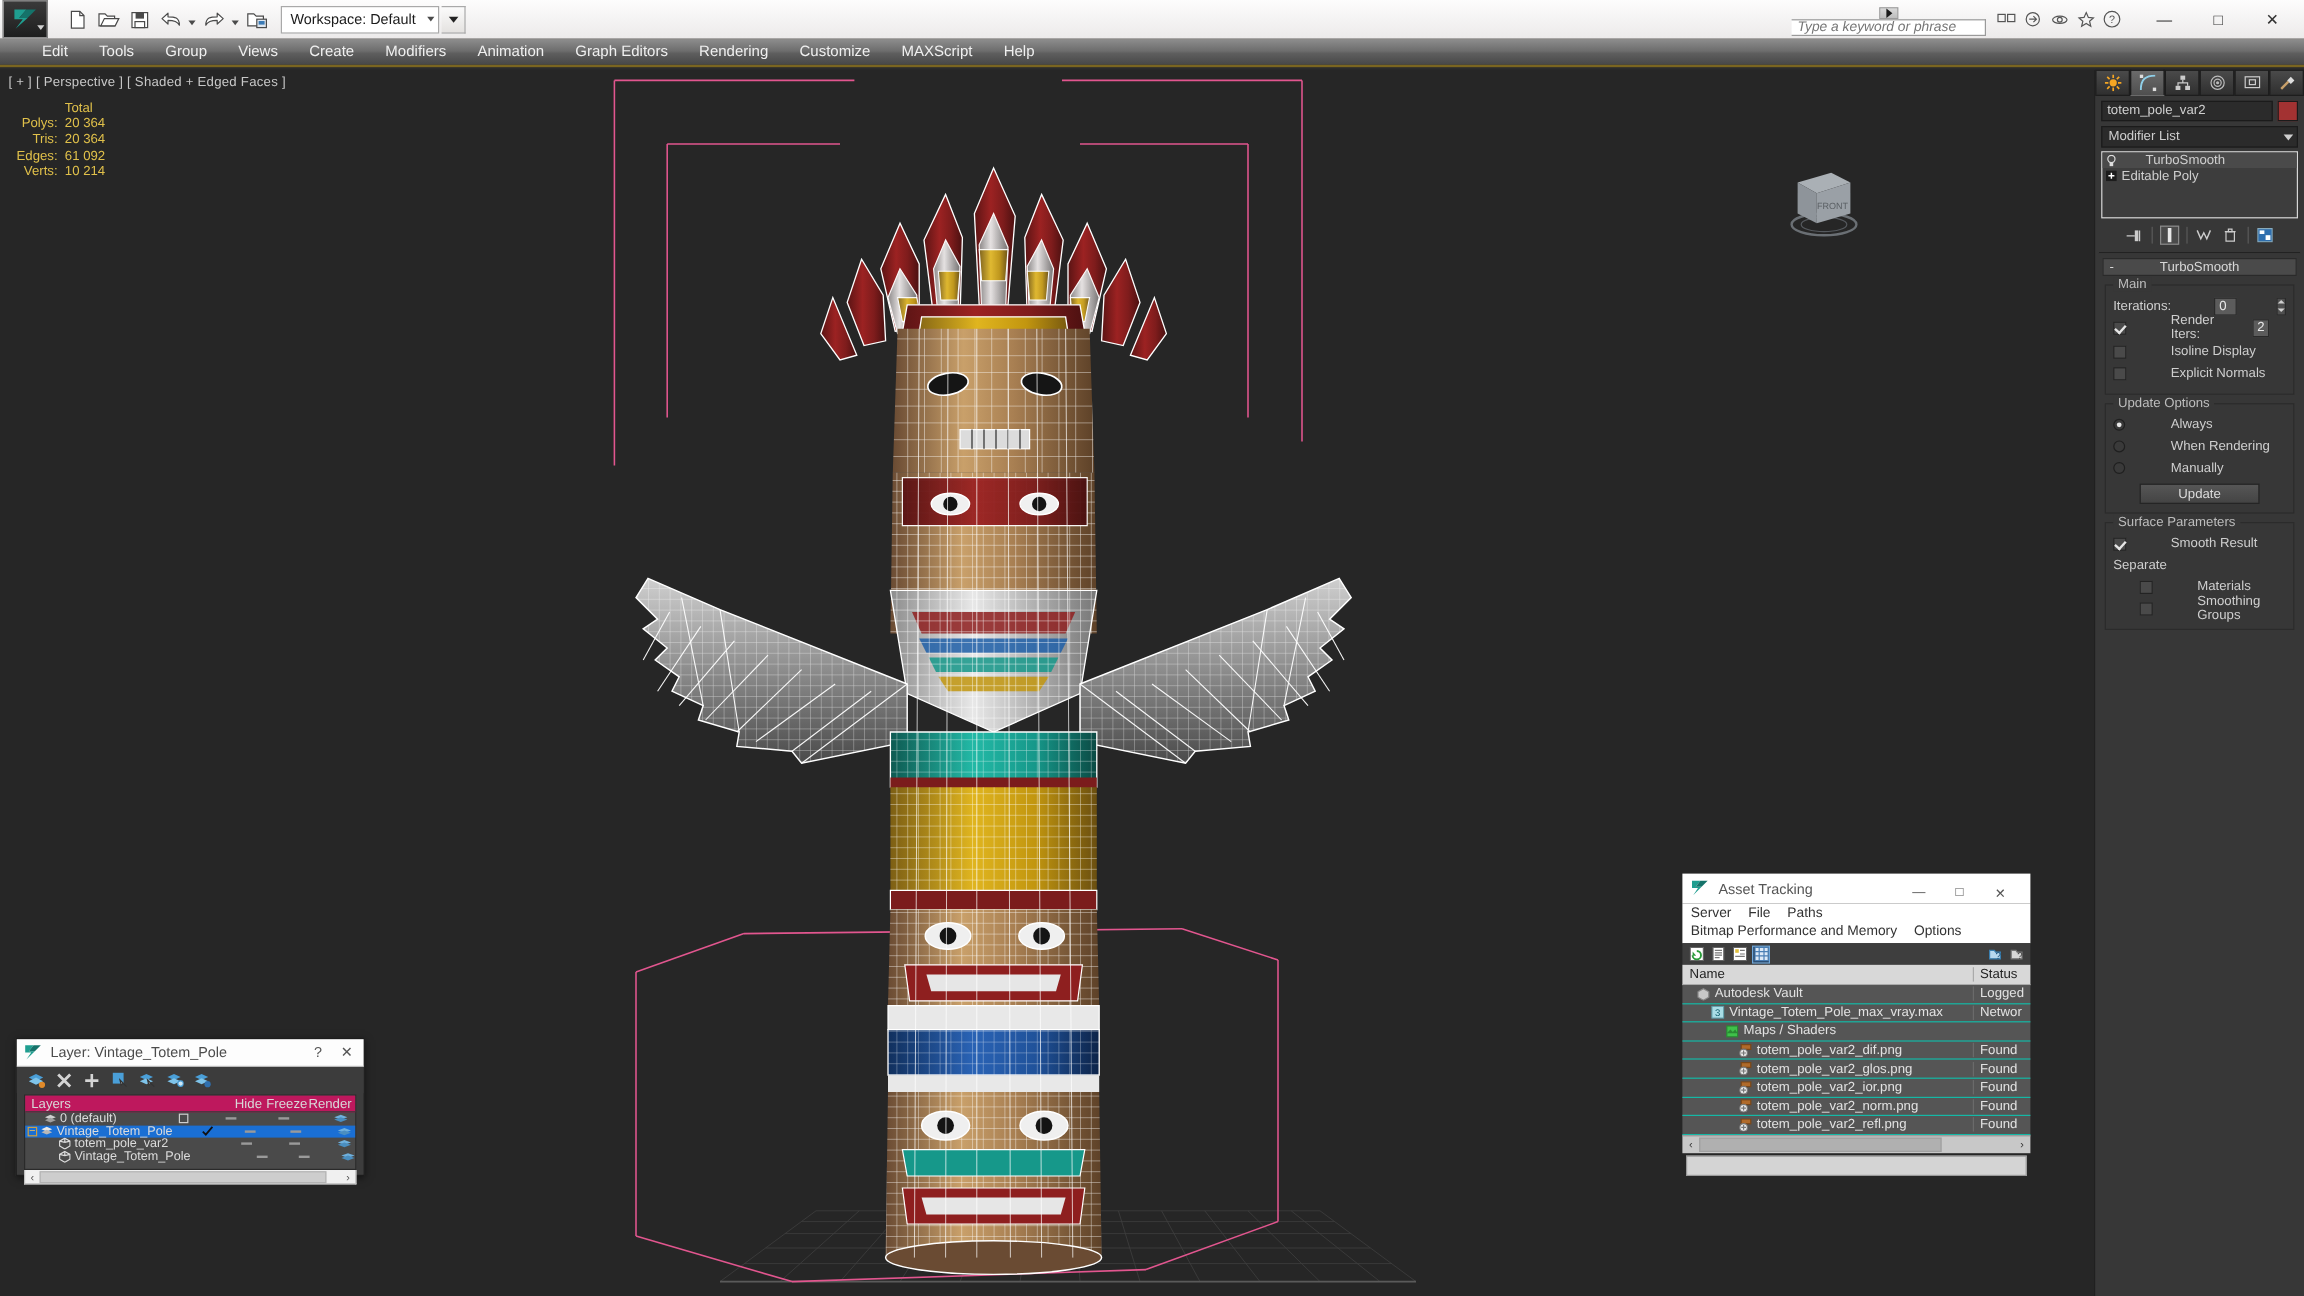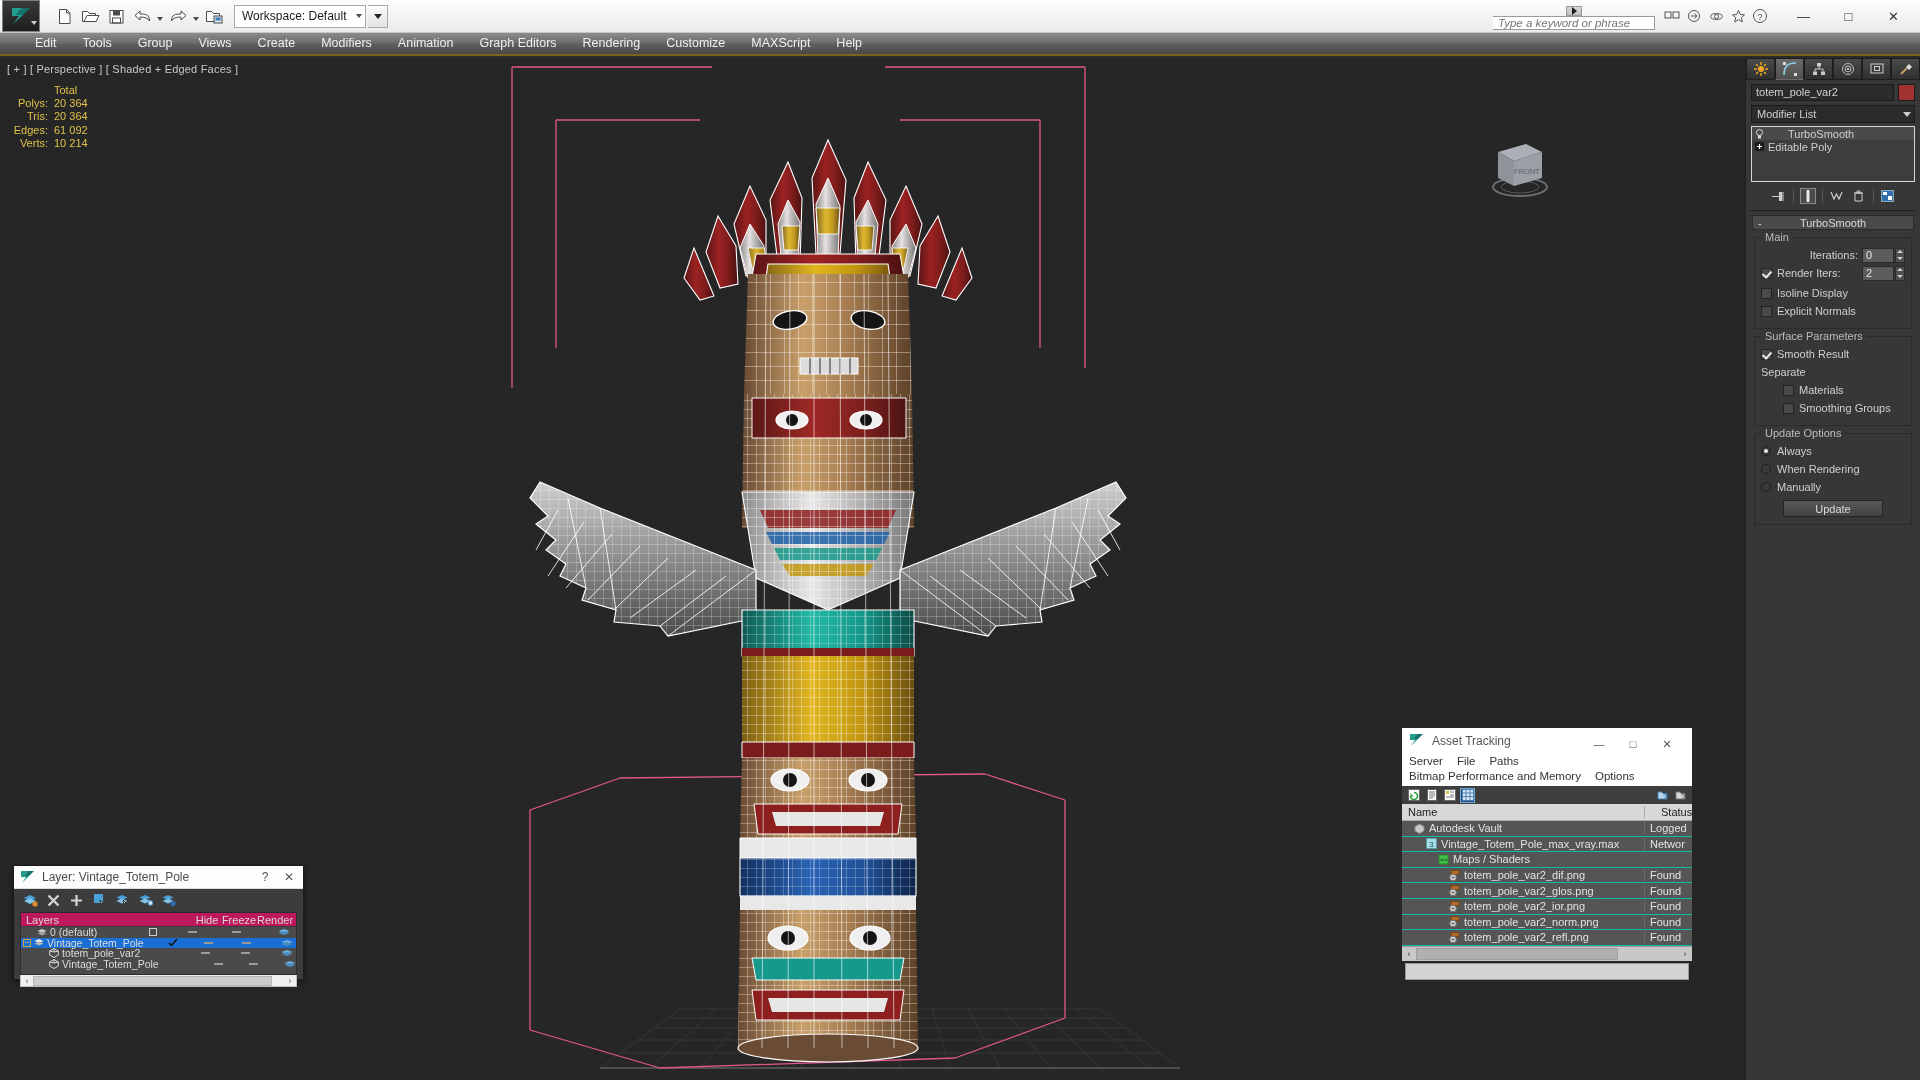--- a/index.html
+++ b/index.html
@@ -133,21 +133,21 @@
     justify-content:center;
   }
   .rollout-hdr .mn{position:absolute;left:5px;}
   .grp{
     margin:7px 8px 0 8px;border:1px solid #2b2b2b;padding:9px 6px 7px 6px;position:relative;
   }
   .grp>.gt{
     position:absolute;top:-7px;left:6px;background:#373737;padding:0 4px;
     font-size:11px;color:#bdbdbd;
   }
-  .frow{display:flex;align-items:center;height:16px;margin-bottom:2px;font-size:11px;color:#cfcfcf;}
+  .frow{display:flex;align-items:center;height:16px;margin-bottom:2px;font-size:11px;color:#cfcfcf;gap:32px;}
   .spin-lbl{margin-left:auto;margin-right:4px;}
   .spinbox{
     width:32px;height:15px;background:#5c5c5c;border:1px solid #2a2a2a;
     color:#e8e8e8;font-size:11px;padding:0 3px;line-height:13px;
   }
   .spinner{width:10px;height:15px;margin-left:1px;background:#4f4f4f;border:1px solid #2a2a2a;
     display:flex;flex-direction:column;align-items:center;justify-content:space-around;}
   .spinner i{display:block;width:0;height:0;border-left:3px solid transparent;border-right:3px solid transparent;}
   .spinner i.u{border-bottom:3px solid #d0d0d0;}
   .spinner i.d{border-top:3px solid #d0d0d0;}
@@ -212,21 +212,21 @@
   #assetdlg .at-title .grp{margin-left:auto;display:flex;border:none;padding:0;}
   #assetdlg .at-menu{background:#fff;padding:1px 0 2px 7px;color:#333;font-size:11.5px;}
   #assetdlg .at-menu .mrow{display:flex;gap:14px;line-height:15px;}
   #assetdlg .at-tools{
     height:18px;background:#3e3e3e;display:flex;align-items:center;gap:5px;padding:0 5px;
   }
   #assetdlg .at-tools .at-ic{width:13px;height:13px;display:flex;align-items:center;justify-content:center;}
   #assetdlg .at-tools .at-ic.sel{outline:1px solid #6fa8dc;background:#2b4d73;}
   #assetdlg .at-hdr{height:17px;background:#d8d8d8;display:flex;align-items:center;font-size:11px;color:#222;border-bottom:1px solid #aaa;}
   #assetdlg .at-hdr .n{flex:1;padding-left:6px;}
-  #assetdlg .at-hdr .s{width:48px;padding-left:16px;border-left:1px solid #aaa;}
+  #assetdlg .at-hdr .s{width:48px;padding-left:5px;border-left:1px solid #aaa;}
   #assetdlg .at-list{background:#555;font-size:11px;}
   #assetdlg .at-row{height:15.6px;display:flex;align-items:center;border-bottom:1px solid #14b8a6;color:#e2e2e2;}
   #assetdlg .at-row .n{flex:1;display:flex;align-items:center;gap:4px;overflow:hidden;white-space:nowrap;}
   #assetdlg .at-row .s{width:48px;padding-left:5px;border-left:1px solid #6a6a6a;overflow:hidden;white-space:nowrap;}
   #assetdlg .at-hbar{
     height:15px;background:#c8c8c8;display:flex;align-items:center;border-top:1px solid #999;
   }
   #assetdlg .at-hbar .ar{width:14px;text-align:center;color:#333;font-size:9px;}
   #assetdlg .at-hbar .th{height:12px;flex:1;background:#b0b0b0;border:1px solid #a0a0a0;margin-right:60px;}
   #assetdlg .at-status{height:17px;background:#d4d4d4;border:1px solid #9a9a9a;margin:2px 3px 0 3px;}
@@ -778,53 +778,53 @@
       <span class="cb"></span>
       <span>Isoline Display</span>
     </div>
     <div class="frow">
       <span class="cb"></span>
       <span>Explicit Normals</span>
     </div>
   </div>
 
   <div class="grp">
+    <span class="gt">Update Options</span>
+    <div class="frow">
+      <span class="rb on"></span>
+      <span>Always</span>
+    </div>
+    <div class="frow">
+      <span class="rb"></span>
+      <span>When Rendering</span>
+    </div>
+    <div class="frow">
+      <span class="rb"></span>
+      <span>Manually</span>
+    </div>
+    <div class="upd-btn">Update</div>
+  </div>
+
+  <div class="grp">
     <span class="gt">Surface Parameters</span>
     <div class="frow">
       <span class="cb on"></span>
       <span>Smooth Result</span>
     </div>
     <div class="frow">
       <span>Separate</span>
     </div>
     <div class="frow" style="padding-left:22px">
       <span class="cb"></span>
       <span>Materials</span>
     </div>
     <div class="frow" style="padding-left:22px">
       <span class="cb"></span>
       <span>Smoothing Groups</span>
     </div>
-  </div>
-
-  <div class="grp">
-    <span class="gt">Update Options</span>
-    <div class="frow">
-      <span class="rb on"></span>
-      <span>Always</span>
-    </div>
-    <div class="frow">
-      <span class="rb"></span>
-      <span>When Rendering</span>
-    </div>
-    <div class="frow">
-      <span class="rb"></span>
-      <span>Manually</span>
-    </div>
-    <div class="upd-btn">Update</div>
   </div>
 </div>
 
 <div id="layerdlg">
   <div class="title">
     <svg width="15" height="15" viewBox="0 0 15 15">
         <path d="M1 1 L8 1 L4 6 L9 6 L2 13 L6 7 L1 7 Z" fill="#1f9e90"></path>
         <path d="M8 1 L14 1 L9 6 L4 6 Z" fill="#15736a"></path>
       </svg>
     <span class="ttxt">Layer: Vintage_Totem_Pole</span>

